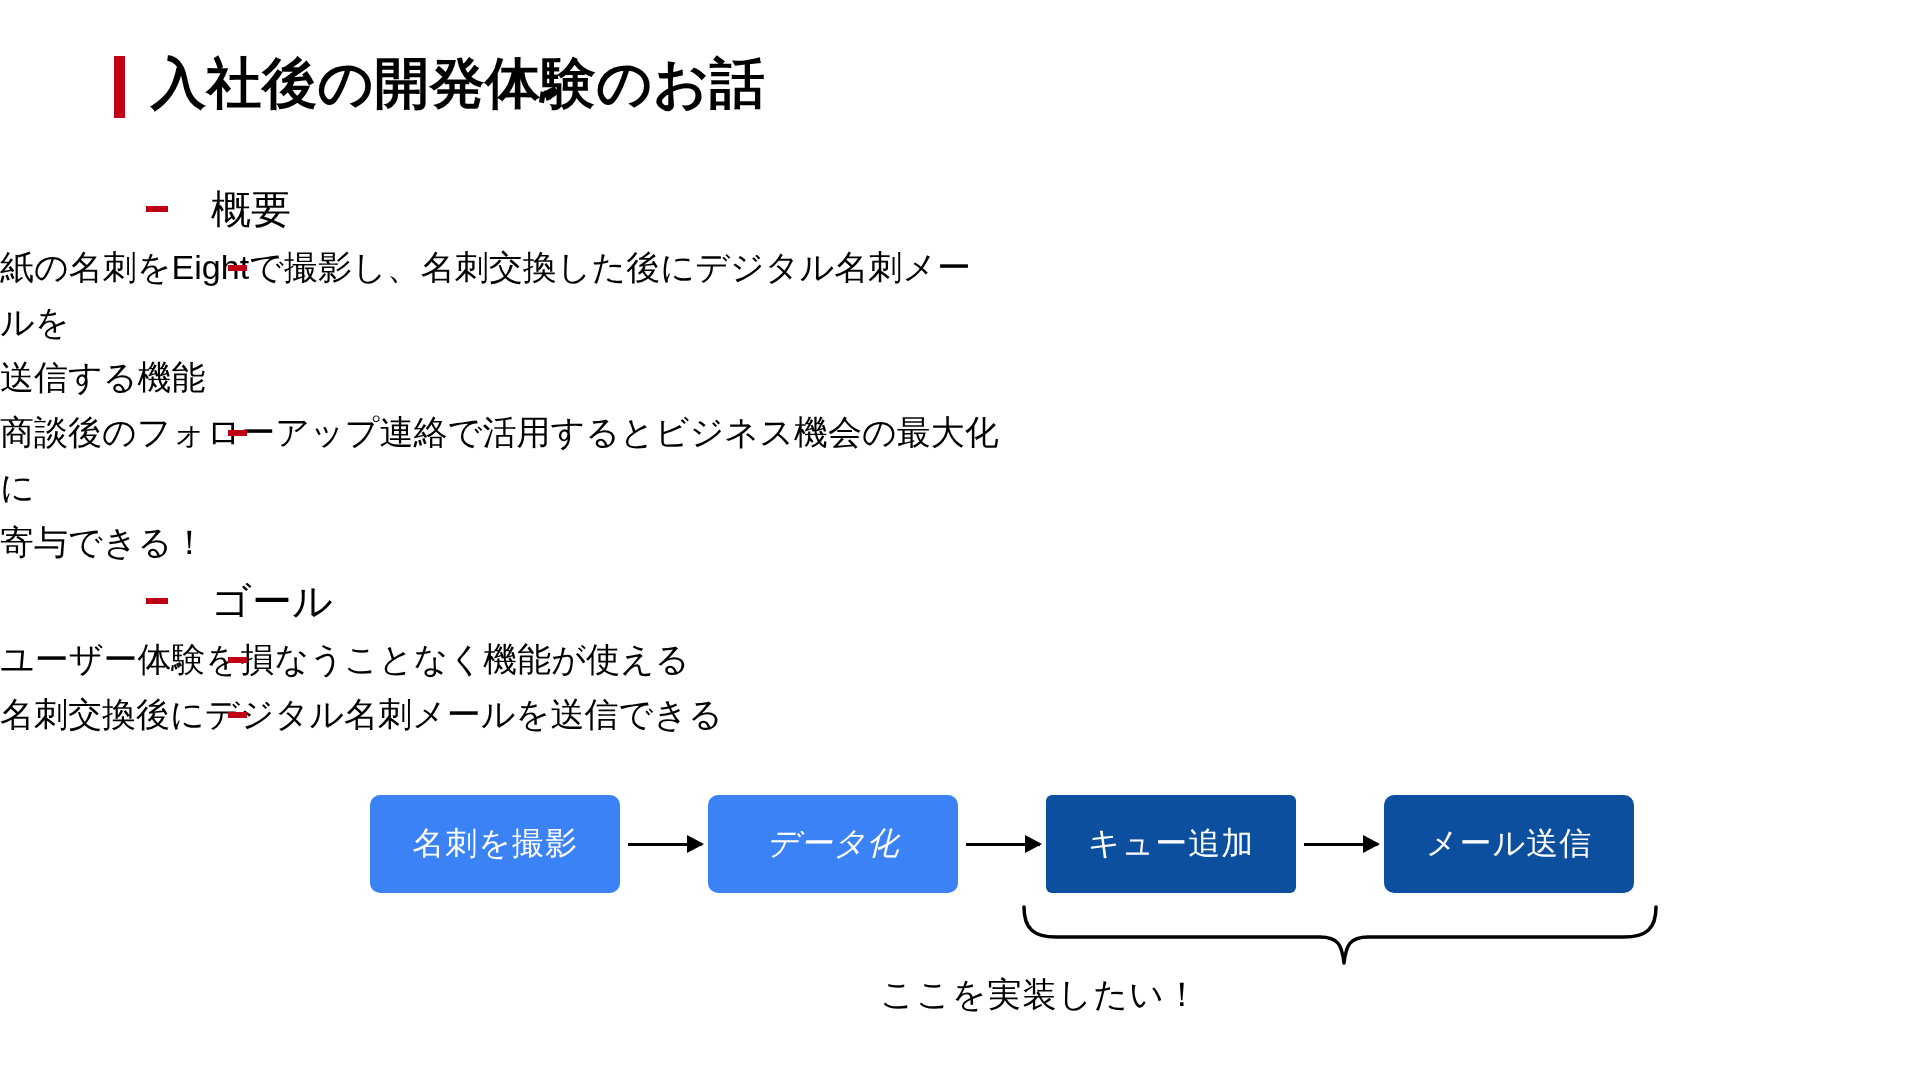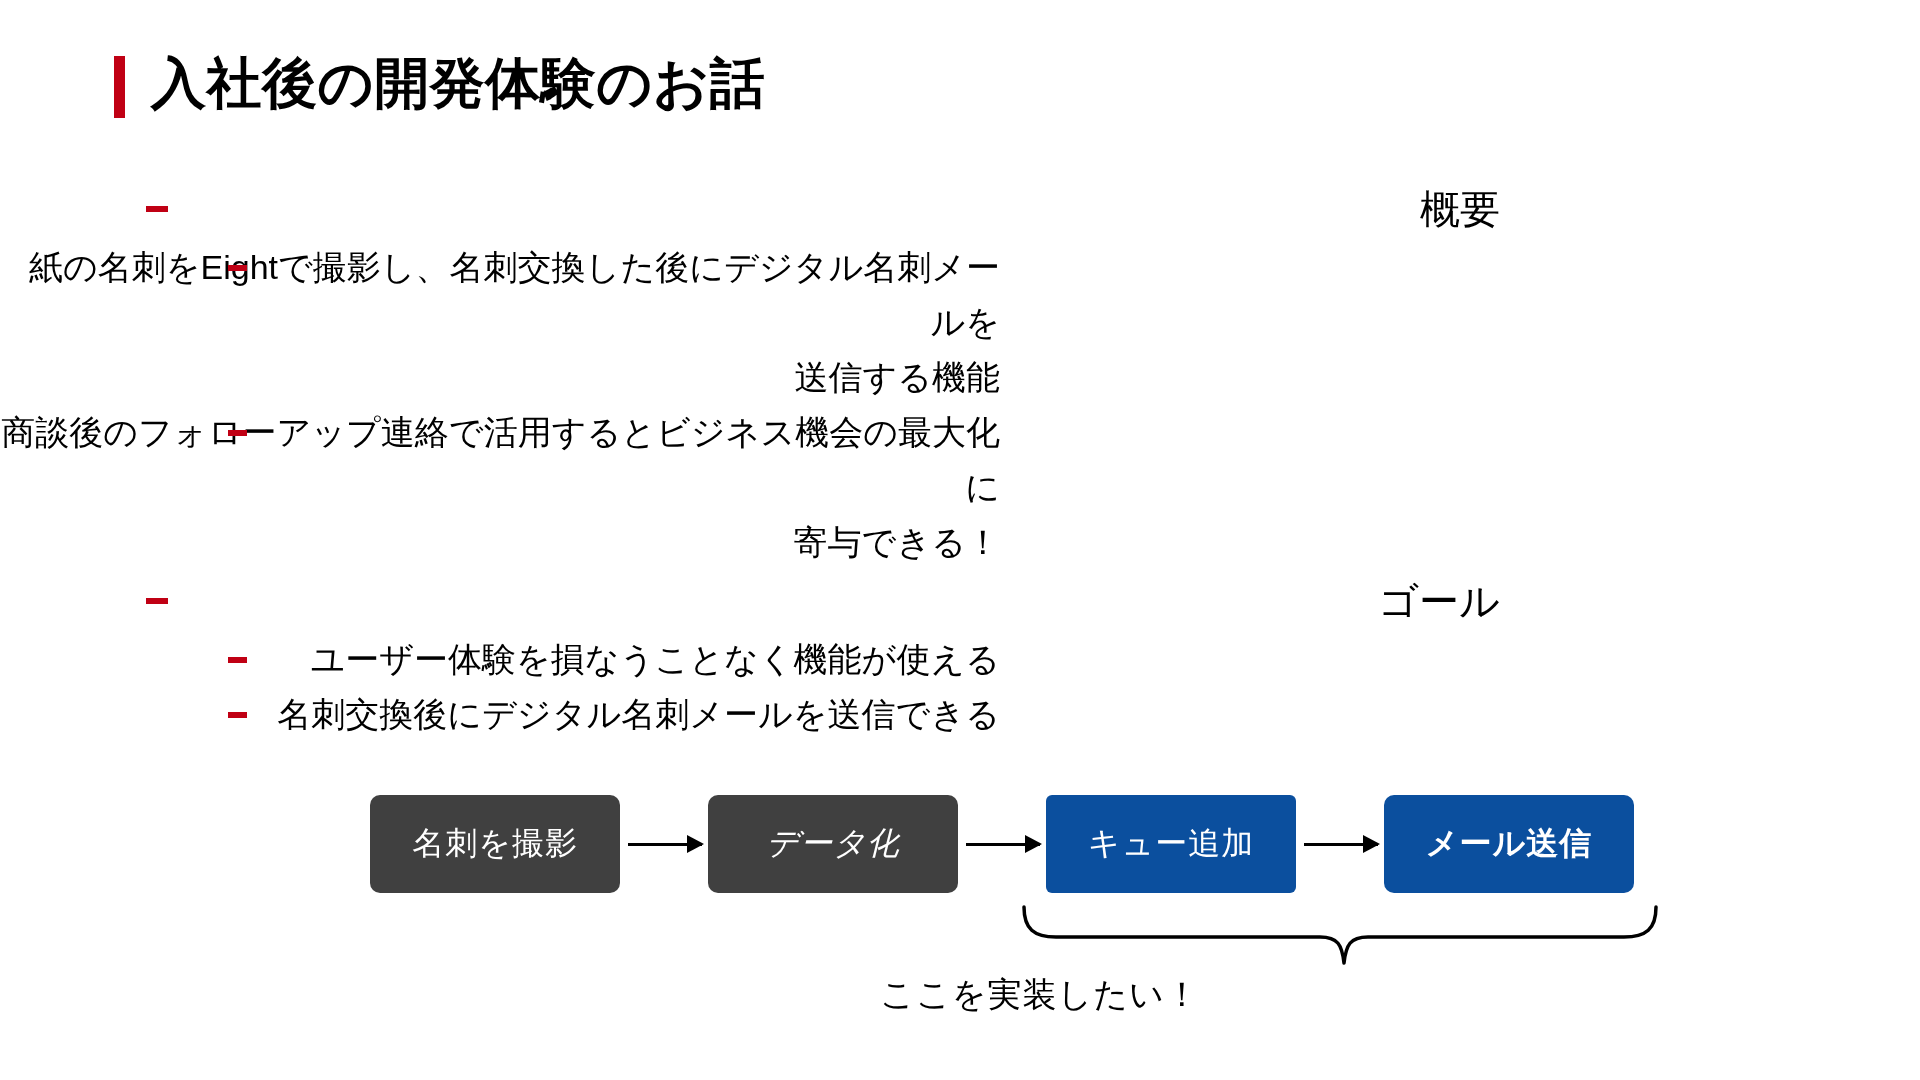--- a/index.html
+++ b/index.html
@@ -45,21 +45,20 @@
     color: #000000;
     white-space: nowrap;
   }
 
   
   .bullets {
     position: absolute;
     left: 0;
     top: 178px;
     width: 1500px;
-    text-align: right;
   }
   .b-l1 {
     position: relative;
     padding-left: 211px;
     font-size: 40px;
     line-height: 62px;
     color: #000000;
     margin-bottom: 0;
   }
   .b-l1 .dash {
@@ -126,21 +125,21 @@
     height: 98px;
     border-radius: 10px;
     display: flex;
     align-items: center;
     justify-content: center;
     color: #ffffff;
     font-size: 32px;
     letter-spacing: 1px;
     white-space: nowrap;
   }
-  .flow-box.light { background: #404040; }
+  .flow-box.light { background: #3b82f6; }
   .flow-box.dark  { background: #0b4f9e; }
 
   .arrow {
     position: absolute;
     top: 48px;
     height: 3px;
     background: #000000;
   }
   .arrow::after {
     content: "";
@@ -240,21 +239,21 @@
     </div>
 
     <div class="arrow" style="left:966px; width:74px;"></div>
 
     <div class="flow-box dark" style="left:1046px; width:250px;border-radius:6px;">
       <span>キュー追加</span>
     </div>
 
     <div class="arrow" style="left:1304px; width:74px;"></div>
 
-    <div class="flow-box dark" style="left:1384px; width:250px;font-weight:bold;">
+    <div class="flow-box dark" style="left:1384px; width:250px;">
       <span>メール送信</span>
     </div>
 
   </div>
 
   <div class="brace-wrap">
     <svg width="640" height="70" viewBox="0 0 640 70" fill="none" xmlns="http://www.w3.org/2000/svg">
       <path d="M4 2
                C4 24, 14 32, 36 32
                L300 32

